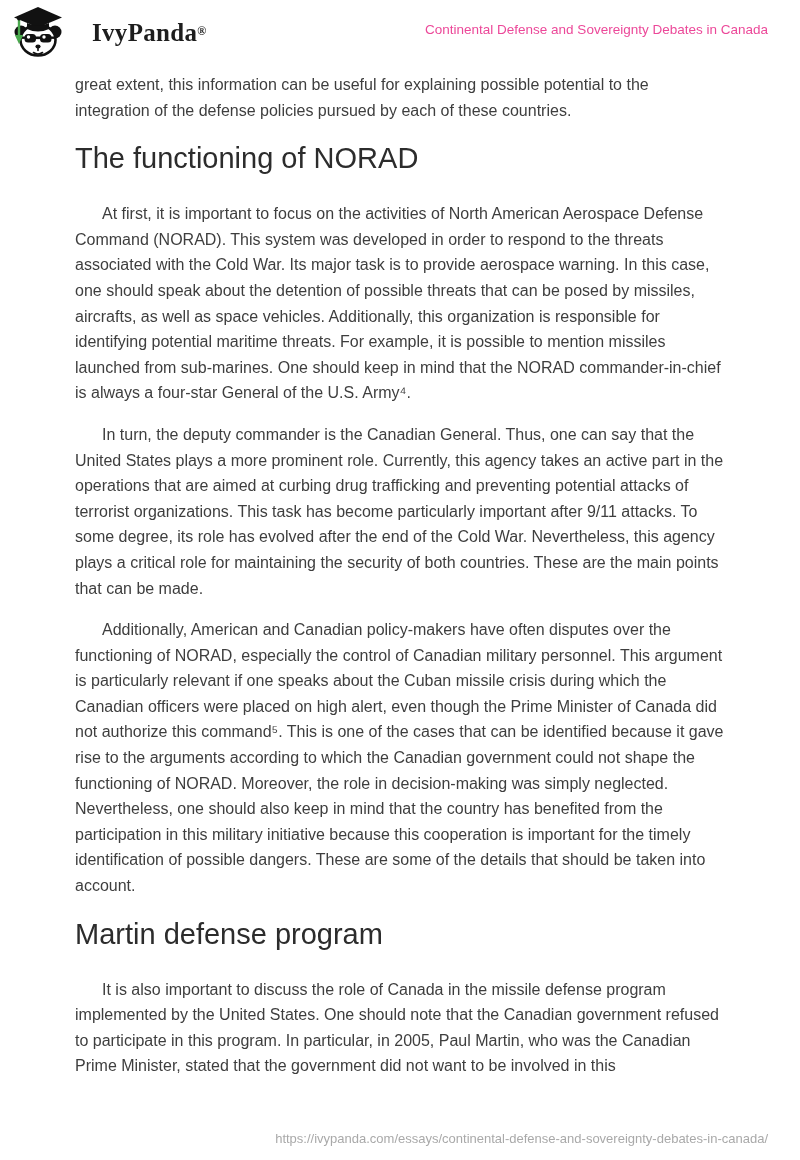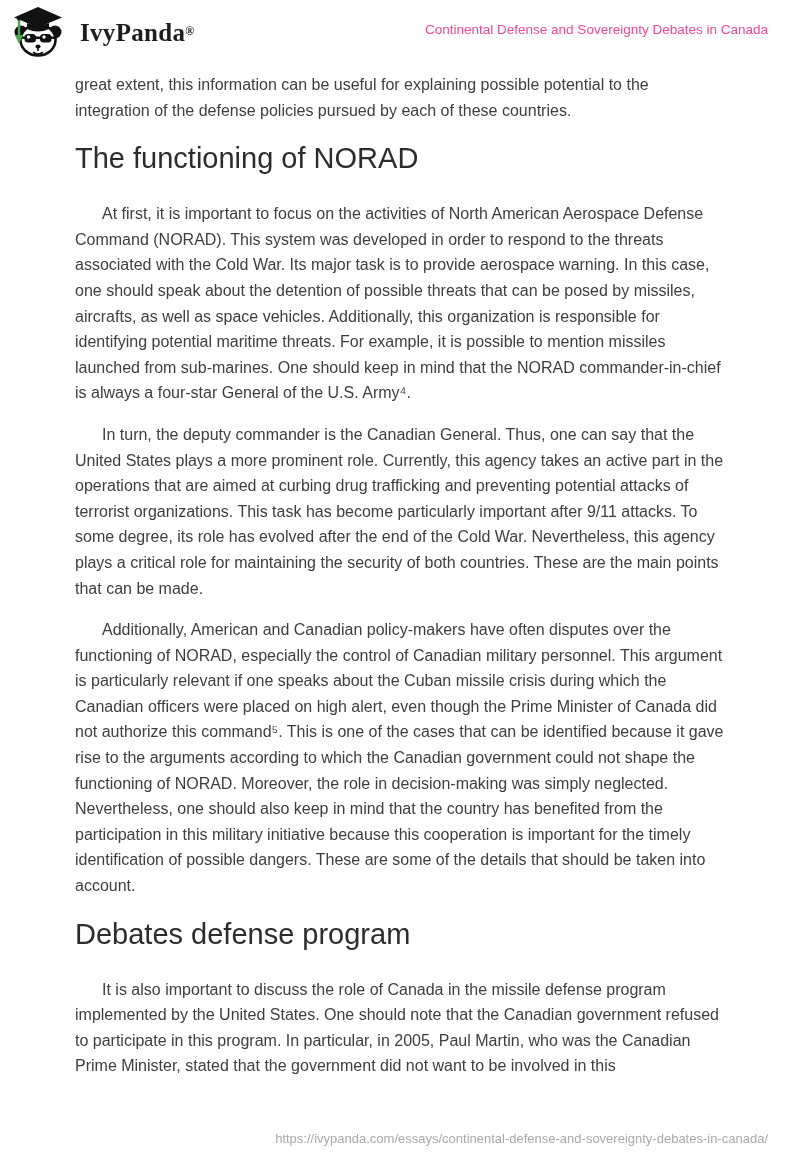--- a/index.html
+++ b/index.html
@@ -15,21 +15,21 @@
   .header {
     display: flex;
     align-items: center;
     justify-content: space-between;
     padding: 6px 32px 0 12px;
     height: 60px;
   }
   .logo {
     display: flex;
     align-items: center;
-    gap: 16px;
+    gap: 28px;
   }
   .logo-mark { width: 52px; height: 54px; }
   .logo-name {
     font-family: "Liberation Serif", serif;
     font-weight: bold;
     font-size: 25px;
     color: #1d1d1d;
     letter-spacing: 0.3px;
   }
   .logo-reg {
@@ -109,17 +109,17 @@
 </div>
 
 <div class="content">
   <p class="no-indent">great extent, this information can be useful for explaining possible potential to the integration of the defense policies pursued by each of these countries.</p>
 
   <h2>The functioning of NORAD</h2>
   <p>At first, it is important to focus on the activities of North American Aerospace Defense Command (NORAD). This system was developed in order to respond to the threats associated with the Cold War. Its major task is to provide aerospace warning. In this case, one should speak about the detention of possible threats that can be posed by missiles, aircrafts, as well as space vehicles. Additionally, this organization is responsible for identifying potential maritime threats. For example, it is possible to mention missiles launched from sub-marines. One should keep in mind that the NORAD commander-in-chief is always a four-star General of the U.S. Army⁴.</p>
   <p>In turn, the deputy commander is the Canadian General. Thus, one can say that the United States plays a more prominent role. Currently, this agency takes an active part in the operations that are aimed at curbing drug trafficking and preventing potential attacks of terrorist organizations. This task has become particularly important after 9/11 attacks. To some degree, its role has evolved after the end of the Cold War. Nevertheless, this agency plays a critical role for maintaining the security of both countries. These are the main points that can be made.</p>
   <p>Additionally, American and Canadian policy-makers have often disputes over the functioning of NORAD, especially the control of Canadian military personnel. This argument is particularly relevant if one speaks about the Cuban missile crisis during which the Canadian officers were placed on high alert, even though the Prime Minister of Canada did not authorize this command⁵. This is one of the cases that can be identified because it gave rise to the arguments according to which the Canadian government could not shape the functioning of NORAD. Moreover, the role in decision-making was simply neglected. Nevertheless, one should also keep in mind that the country has benefited from the participation in this military initiative because this cooperation is important for the timely identification of possible dangers. These are some of the details that should be taken into account.</p>
 
-  <h2>Debates defense program</h2>
+  <h2>Martin defense program</h2>
   <p>It is also important to discuss the role of Canada in the missile defense program implemented by the United States. One should note that the Canadian government refused to participate in this program. In particular, in 2005, Paul Martin, who was the Canadian Prime Minister, stated that the government did not want to be involved in this</p>
 </div>
 
 <div class="footer">https://ivypanda.com/essays/continental-defense-and-sovereignty-debates-in-canada/</div>
 
 </body></html>

